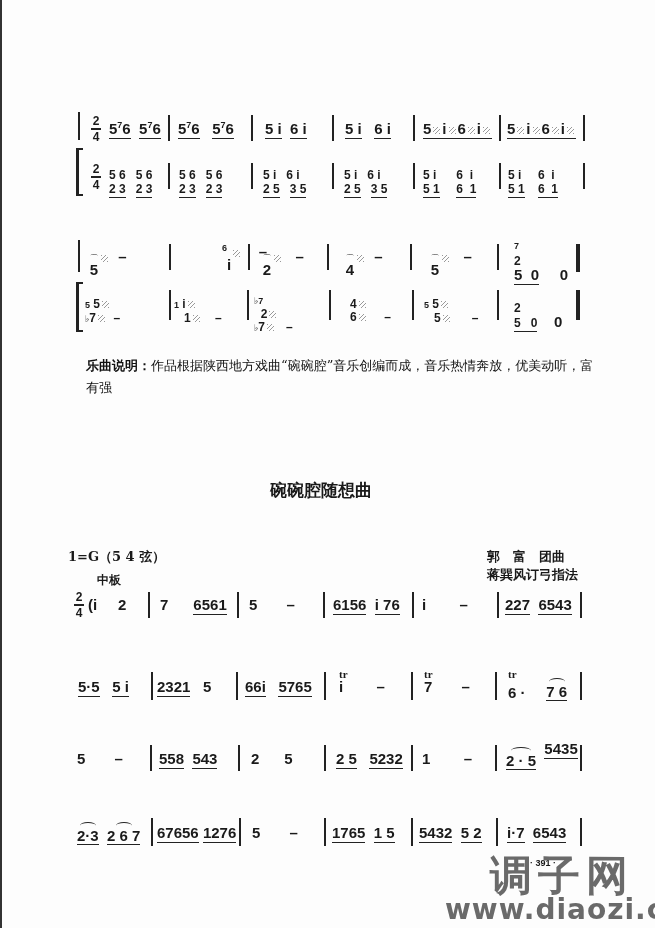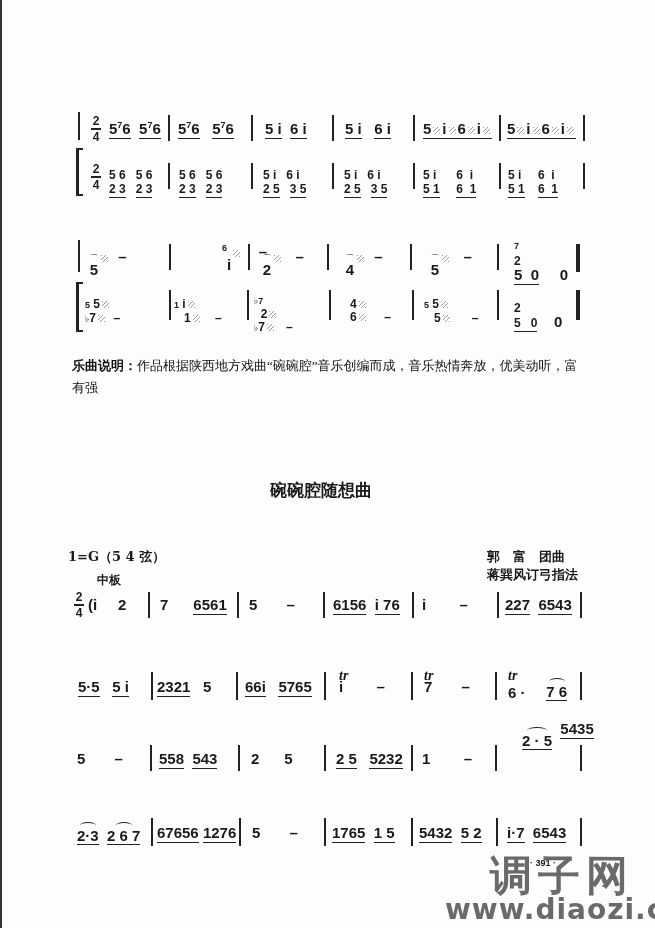--- a/index.html
+++ b/index.html
@@ -18,21 +18,21 @@
   .ts { position: absolute; display: flex; flex-direction: column; align-items: center; font-weight: bold; font-size: 12px; line-height: 12px; }
   .ts .line { width: 10px; height: 1.5px; background: #222; margin: 1px 0; }
   .hatch { display: inline-block; width: 7px; height: 7px;
     background: repeating-linear-gradient(135deg, #999 0 1px, transparent 1px 3px); margin: 0 2px; vertical-align: middle; }
   .brace { position: absolute; border-left: 3px solid #222; border-top: 2px solid #222; border-bottom: 2px solid #222; width: 4px; }
   .stack { display: inline-flex; flex-direction: column; align-items: center; line-height: 14px; }
   .ferm { font-size: 10px; line-height: 8px; font-weight: normal; }
   .para { font-family: "DejaVu Serif", "Liberation Serif", serif; font-size: 13px; line-height: 22px; color: #111; }
   .title { font-family: "DejaVu Serif", "Liberation Serif", serif; font-weight: bold; font-size: 17px; }
   .cn { font-family: "DejaVu Serif", "Liberation Serif", serif; font-size: 13px; }
-  .tr { font-style: italic; font-family: "Liberation Serif", serif; font-size: 14px; font-weight: bold; }
+  .tr { font-family: "Liberation Serif", serif; font-size: 11px; font-weight: bold; }
   .wm1 { font-family: "DejaVu Sans", sans-serif; font-weight: bold; font-size: 42px; color: #6a6a6a; letter-spacing: 6px; }
   .wm2 { font-family: "DejaVu Sans", sans-serif; font-weight: bold; font-size: 28px; color: #6a6a6a; letter-spacing: 1px; }
   .arc { display:inline-block; width: 16px; height: 6px; border-top: 1.5px solid #222; border-radius: 50% 50% 0 0; }
 </style>
 </head>
 <body>
 
 <div>
   <div class="bar" style="left:76px; top:112px; height:28px;"></div>
   <div class="brace" style="left:74px; top:148px; height:44px;"></div>
@@ -98,21 +98,21 @@
   <div class="abs small" style="left:252px; top:286px; line-height:13px;"><span style="font-size:9px">♭7</span><br>&nbsp;&nbsp;2<span class="hatch"></span><br><span style="font-size:9px">♭</span>7<span class="hatch"></span>&nbsp;&nbsp;&nbsp;–</div>
   <div class="bar" style="left:327px; top:290px; height:30px;"></div>
   <div class="abs small" style="left:348px; top:290px; line-height:13px;">4<span class="hatch"></span><br>6<span class="hatch"></span>&nbsp;&nbsp;&nbsp;&nbsp;&nbsp;–</div>
   <div class="bar" style="left:410px; top:290px; height:30px;"></div>
   <div class="abs small" style="left:422px; top:290px; line-height:13px;"><span style="font-size:9px">5</span>&nbsp;5<span class="hatch"></span><br>&nbsp;&nbsp;&nbsp;5<span class="hatch"></span>&nbsp;&nbsp;&nbsp;&nbsp;&nbsp;&nbsp;–</div>
   <div class="bar" style="left:495px; top:290px; height:30px;"></div>
   <div class="abs small" style="left:512px; top:294px; line-height:13px;">2<br><span class="ul">5&nbsp;&nbsp;&nbsp;0</span>&nbsp;&nbsp;&nbsp;&nbsp;&nbsp;<span style="font-size:15px">0</span></div>
   <div class="dbl" style="left:574px; top:290px; height:30px;"></div>
 </div>
 
-<div class="abs para" style="left:70px; top:355px; width:510px;font-family:Liberation Serif, serif;">
+<div class="abs para" style="left:84px; top:355px; width:510px;">
   <div style="text-indent:0"><b>乐曲说明：</b><span id="l1rest">作品根据陕西地方戏曲“碗碗腔”音乐创编而成，音乐热情奔放，优美动听，富有强</span></div>
 </div>
 
 <div class="abs title" style="left:268px; top:479px;">碗碗腔随想曲</div>
 <div class="abs cn" style="left:66px; top:548px; font-weight:bold;">1=G（5 4 弦）</div>
 <div class="abs cn" style="left:485px; top:548px; font-weight:bold;">郭　富　团曲</div>
 <div class="abs cn" style="left:485px; top:566px; font-weight:bold;">蒋巽风订弓指法</div>
 <div class="abs cn" style="left:95px; top:572px; font-size:12px; font-weight:bold;">中板</div>
 
 <div>
@@ -160,21 +160,21 @@
   <div class="abs num" style="left:75px; top:750px;">5&nbsp;&nbsp;&nbsp;&nbsp;&nbsp;&nbsp;&nbsp;–</div>
   <div class="bar" style="left:148px; top:745px; height:26px;"></div>
   <div class="abs num" style="left:157px; top:750px;"><span class="ul">558</span>&nbsp;&nbsp;<span class="ul">543</span></div>
   <div class="bar" style="left:236px; top:745px; height:26px;"></div>
   <div class="abs num" style="left:249px; top:750px;">2&nbsp;&nbsp;&nbsp;&nbsp;&nbsp;&nbsp;5</div>
   <div class="bar" style="left:322px; top:745px; height:26px;"></div>
   <div class="abs num" style="left:334px; top:750px;"><span class="ul">2 5</span>&nbsp;&nbsp;&nbsp;<span class="ul">5232</span></div>
   <div class="bar" style="left:409px; top:745px; height:26px;"></div>
   <div class="abs num" style="left:420px; top:750px;">1&nbsp;&nbsp;&nbsp;&nbsp;&nbsp;&nbsp;&nbsp;&nbsp;–</div>
   <div class="bar" style="left:493px; top:745px; height:26px;"></div>
-  <div class="abs num" style="left:504px; top:720px;margin-left:16px;"><span class="stack">
+  <div class="abs num" style="left:504px; top:740px;"><span class="stack">
         <span class="arc" style="width:20px"></span>
         <span class="ul">2 · 5</span>
       </span>&nbsp;&nbsp;<span class="ul">5435</span></div>
   <div class="bar" style="left:578px; top:745px; height:26px;"></div>
 </div>
 
 <div>
   <div class="abs num" style="left:75px; top:815px;"><span class="stack">
         <span class="arc"></span>
         <span class="ul">2·3</span>

